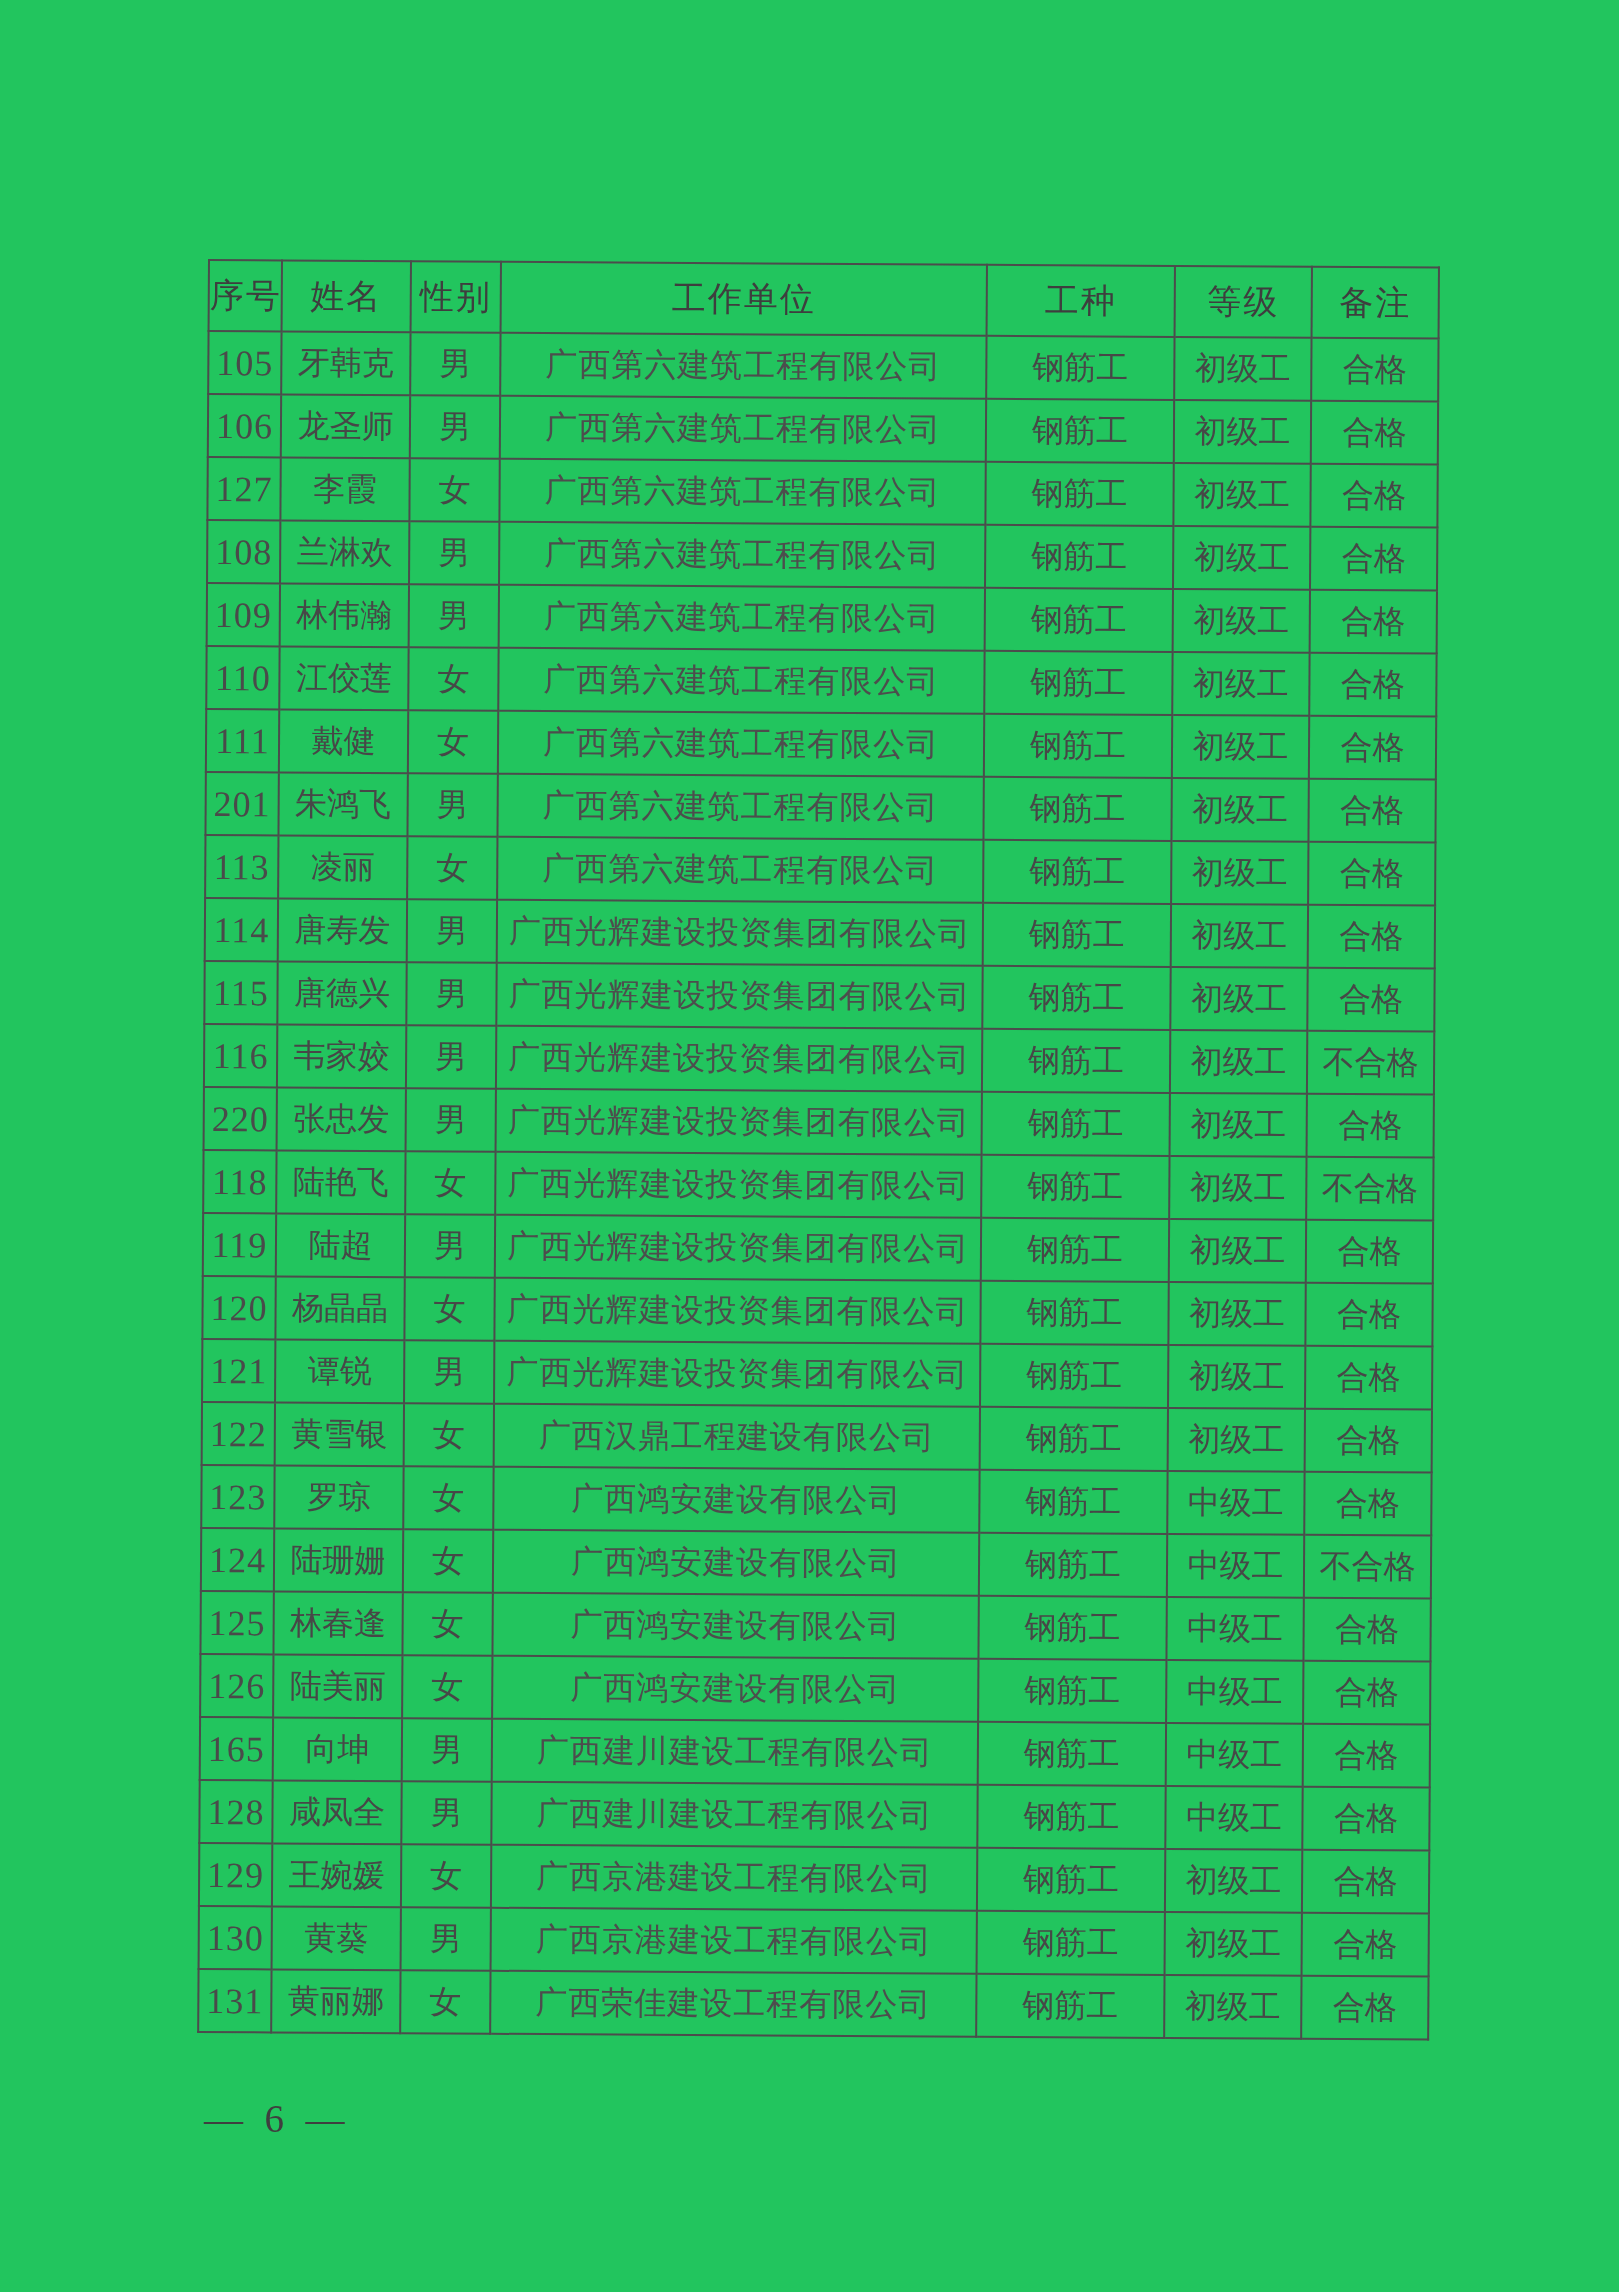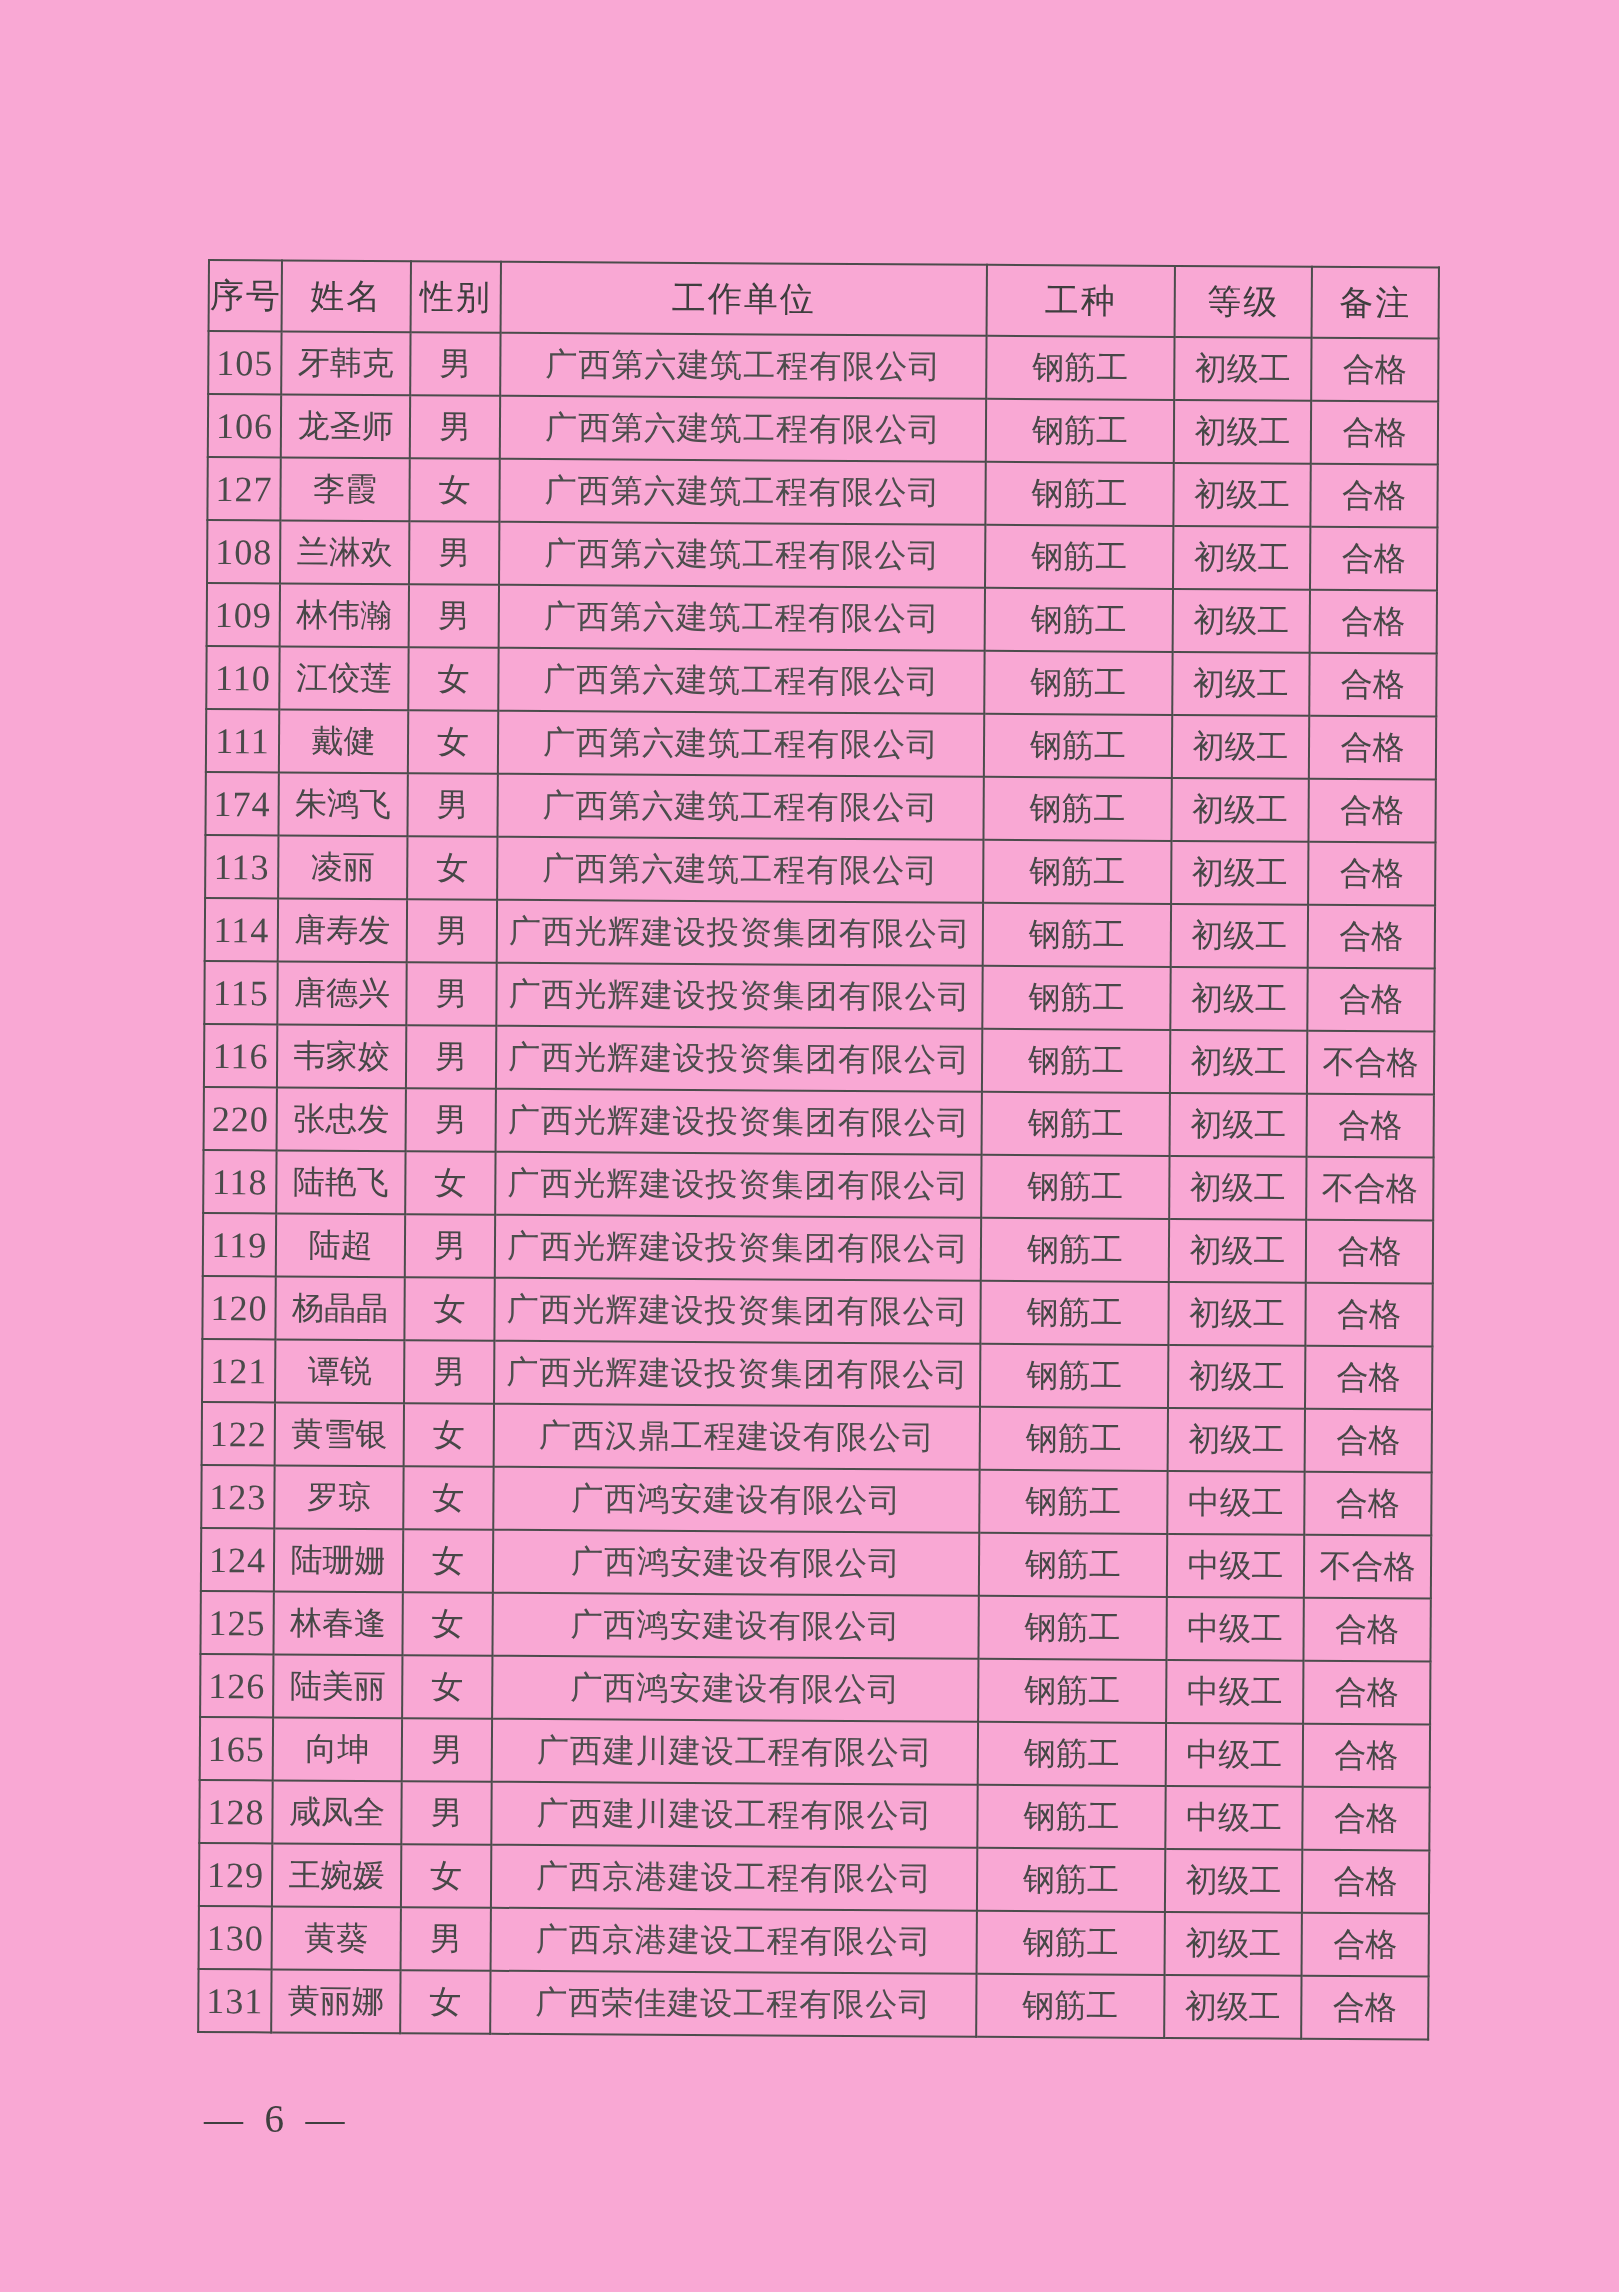--- a/index.html
+++ b/index.html
@@ -4,21 +4,21 @@
 <style>
   html, body {
     margin: 0;
     padding: 0;
     background: #ffffff;
   }
   .sheet {
     position: relative;
     width: 1619px;
     height: 2293px;
-    background: #f9a8d4;
+    background: #22c55e;
     overflow: hidden;
     font-family: "Liberation Serif", "DejaVu Serif", serif;
     color: #454545;
   }
   .roster-table-wrap {
     position: absolute;
     left: 208px;
     top: 259px;
     width: 1231px;
     transform: rotate(0.35deg);
@@ -155,21 +155,21 @@
           <tr>
             <td class="col-seq">111</td>
             <td class="col-name">戴健</td>
             <td class="col-gender">女</td>
             <td class="col-company">广西第六建筑工程有限公司</td>
             <td class="col-trade">钢筋工</td>
             <td class="col-grade">初级工</td>
             <td class="col-remark">合格</td>
           </tr>
           <tr>
-            <td class="col-seq">174</td>
+            <td class="col-seq">201</td>
             <td class="col-name">朱鸿飞</td>
             <td class="col-gender">男</td>
             <td class="col-company">广西第六建筑工程有限公司</td>
             <td class="col-trade">钢筋工</td>
             <td class="col-grade">初级工</td>
             <td class="col-remark">合格</td>
           </tr>
           <tr>
             <td class="col-seq">113</td>
             <td class="col-name">凌丽</td>

